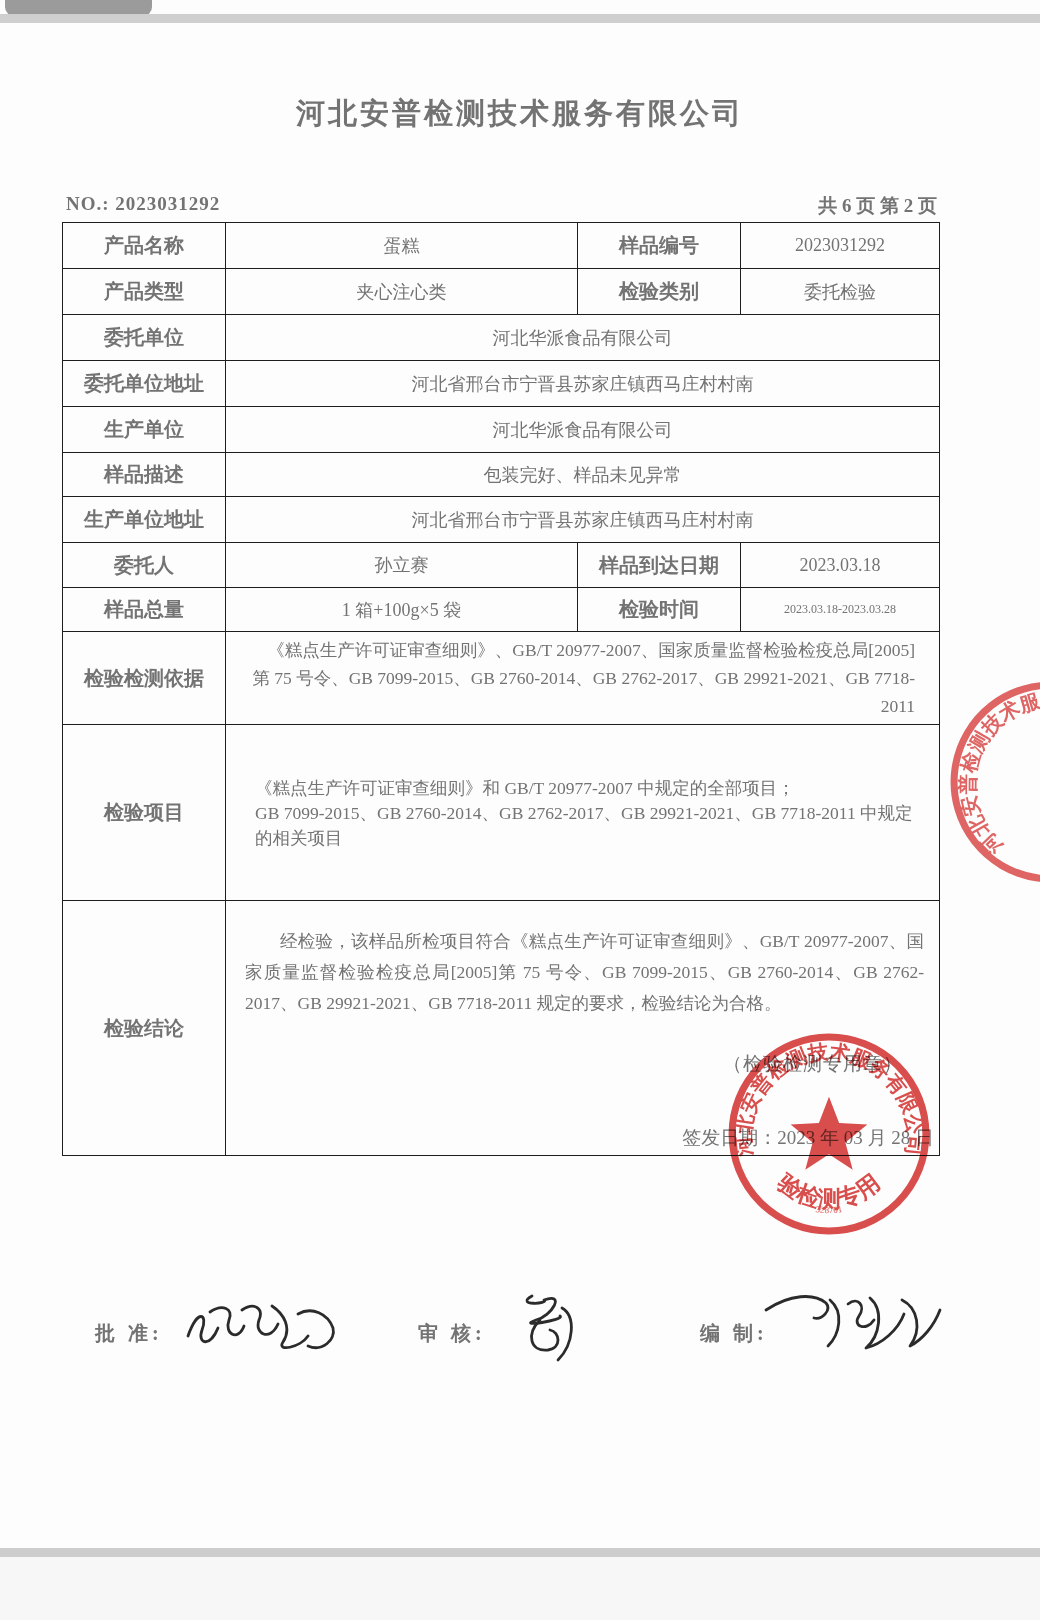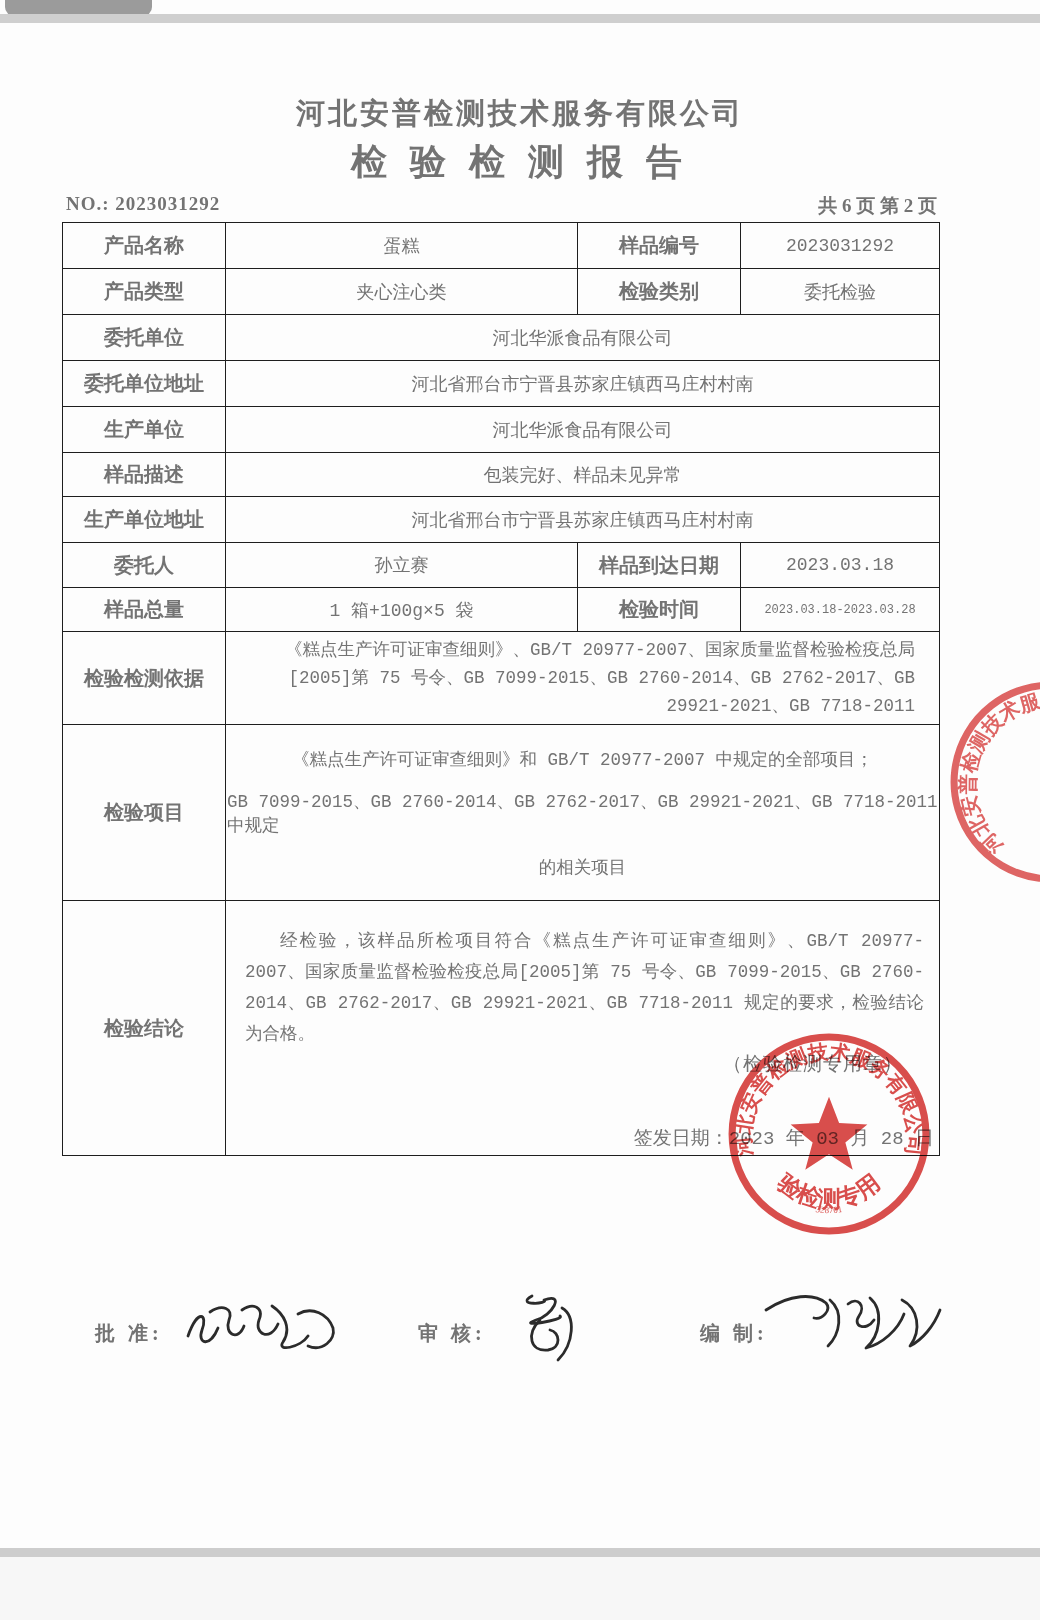--- a/index.html
+++ b/index.html
@@ -13,28 +13,28 @@
   .bottom-area{position:absolute;left:0;top:1557px;width:100%;height:63px;background:#f7f7f7;}
   
   .company{position:absolute;left:0;top:94px;width:100%;text-align:center;
            font-size:29px;font-weight:bold;letter-spacing:3px;}
   .rtitle{position:absolute;left:0;top:138px;width:100%;text-align:center;
           font-size:36px;font-weight:bold;letter-spacing:7px;}
   .report-no{position:absolute;left:66px;top:193px;font-size:19px;font-weight:bold;letter-spacing:1px;}
   .page-info{position:absolute;right:103px;top:193px;font-size:19px;font-weight:bold;}
   
   table.report{position:absolute;left:62px;top:222px;width:877px;border-collapse:collapse;
-               table-layout:fixed;font-family:Liberation Mono, monospace;}
+               table-layout:fixed;}
   table.report td{border:1.7px solid #1e1e1e;overflow:hidden;}
   td.lbl{font-weight:bold;font-size:20px;text-align:center;vertical-align:middle;}
   td.val{font-size:18px;text-align:center;vertical-align:middle;}
   td.basis{font-size:17.5px;text-align:right;vertical-align:middle;padding:4px 24px 4px 14px;
            line-height:1.6;text-indent:1.3em;}
   td.items{vertical-align:middle;}
-  .items-inner{display:flex;flex-direction:column;align-items:center;gap:18px;font-size:17.5px;}
+  .items-inner{display:flex;flex-direction:column;align-items:flex-start;gap:1px;font-size:17.5px;padding-left:28px;}
   td.concl{position:relative;vertical-align:top;}
   .concl-p{margin:24px 14px 0 18px;font-size:17.5px;line-height:1.78;text-indent:2em;text-align:justify;}
   .seal-note{position:absolute;right:36px;top:150px;font-size:19px;letter-spacing:1px;}
   .issue-date{position:absolute;right:5px;bottom:4px;font-size:19px;}
   td.remark{vertical-align:middle;padding:4px 12px;font-size:18px;line-height:1.6;text-align:left;}
   
   .sig-label{position:absolute;font-size:20px;font-weight:bold;letter-spacing:4px;}
   .sig{position:absolute;}
   .sig path{fill:none;stroke:#2b2b2b;stroke-width:2.8;stroke-linecap:round;stroke-linejoin:round;}
   
@@ -44,21 +44,20 @@
 </style>
 </head>
 <body>
 
 <div class="page">
 
   <div class="top-tab"></div>
   <div class="top-band"></div>
 
   <div class="company">河北安普检测技术服务有限公司</div>
-  <div class="rtitle">检 验 检 测 报 告</div>
   <div class="report-no">NO.: 2023031292</div>
   <div class="page-info">共 6 页  第 2 页</div>
 
   <table class="report">
     <colgroup>
         <col style="width:163px">
         <col style="width:352px">
         <col style="width:163px">
         <col style="width:199px">
       </colgroup>

